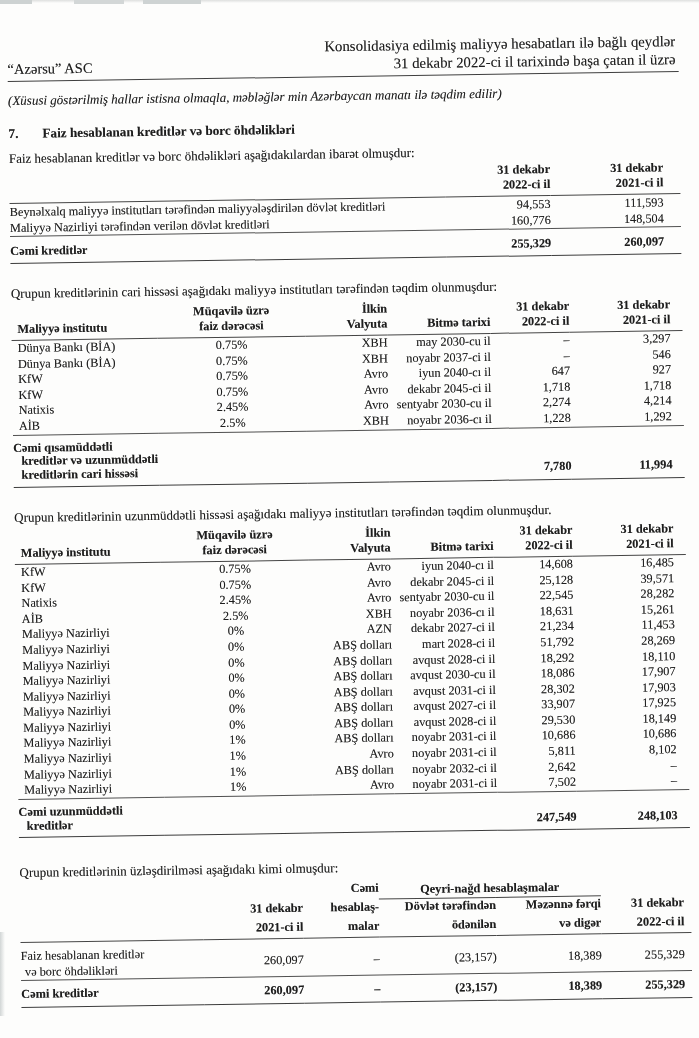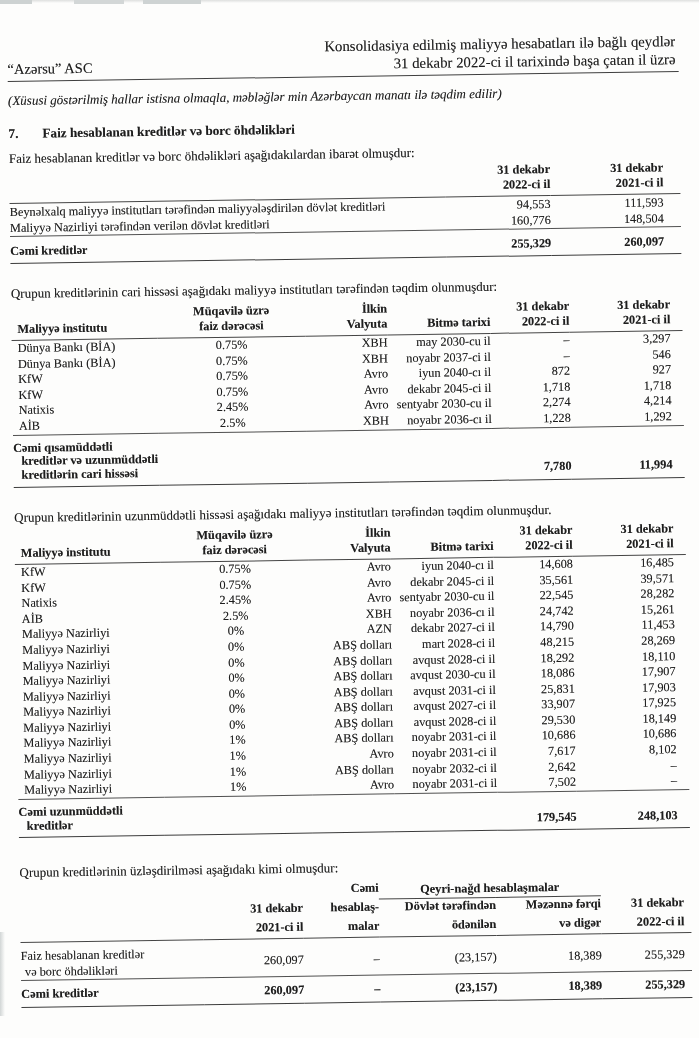--- a/index.html
+++ b/index.html
@@ -193,21 +193,21 @@
             <td class="num">noyabr 2037-ci il</td>
             <td class="num">–</td>
             <td class="num pr12">546</td>
           </tr>
 
           <tr>
             <td style="padding-left:6px;">KfW</td>
             <td class="ctr">0.75%</td>
             <td class="num">Avro</td>
             <td class="num">iyun 2040-cı il</td>
-            <td class="num">872</td>
+            <td class="num">647</td>
             <td class="num pr12">927</td>
           </tr>
 
           <tr>
             <td style="padding-left:6px;">KfW</td>
             <td class="ctr">0.75%</td>
             <td class="num">Avro</td>
             <td class="num">dekabr 2045-ci il</td>
             <td class="num">1,718</td>
             <td class="num pr12">1,718</td>
@@ -286,57 +286,57 @@
             <td class="num">iyun 2040-cı il</td>
             <td class="num">14,608</td>
             <td class="num pr12">16,485</td>
           </tr>
 
           <tr>
             <td style="padding-left:6px;">KfW</td>
             <td class="ctr">0.75%</td>
             <td class="num">Avro</td>
             <td class="num">dekabr 2045-ci il</td>
-            <td class="num">35,561</td>
+            <td class="num">25,128</td>
             <td class="num pr12">39,571</td>
           </tr>
 
           <tr>
             <td style="padding-left:6px;">Natixis</td>
             <td class="ctr">2.45%</td>
             <td class="num">Avro</td>
             <td class="num">sentyabr 2030-cu il</td>
             <td class="num">22,545</td>
             <td class="num pr12">28,282</td>
           </tr>
 
           <tr>
             <td style="padding-left:6px;">AİB</td>
             <td class="ctr">2.5%</td>
             <td class="num">XBH</td>
             <td class="num">noyabr 2036-cı il</td>
-            <td class="num">24,742</td>
+            <td class="num">18,631</td>
             <td class="num pr12">15,261</td>
           </tr>
 
           <tr>
             <td style="padding-left:6px;">Maliyyə Nazirliyi</td>
             <td class="ctr">0%</td>
             <td class="num">AZN</td>
             <td class="num">dekabr 2027-ci il</td>
-            <td class="num">14,790</td>
+            <td class="num">21,234</td>
             <td class="num pr12">11,453</td>
           </tr>
 
           <tr>
             <td style="padding-left:6px;">Maliyyə Nazirliyi</td>
             <td class="ctr">0%</td>
             <td class="num">ABŞ dolları</td>
             <td class="num">mart 2028-ci il</td>
-            <td class="num">48,215</td>
+            <td class="num">51,792</td>
             <td class="num pr12">28,269</td>
           </tr>
 
           <tr>
             <td style="padding-left:6px;">Maliyyə Nazirliyi</td>
             <td class="ctr">0%</td>
             <td class="num">ABŞ dolları</td>
             <td class="num">avqust 2028-ci il</td>
             <td class="num">18,292</td>
             <td class="num pr12">18,110</td>
@@ -349,21 +349,21 @@
             <td class="num">avqust 2030-cu il</td>
             <td class="num">18,086</td>
             <td class="num pr12">17,907</td>
           </tr>
 
           <tr>
             <td style="padding-left:6px;">Maliyyə Nazirliyi</td>
             <td class="ctr">0%</td>
             <td class="num">ABŞ dolları</td>
             <td class="num">avqust 2031-ci il</td>
-            <td class="num">25,831</td>
+            <td class="num">28,302</td>
             <td class="num pr12">17,903</td>
           </tr>
 
           <tr>
             <td style="padding-left:6px;">Maliyyə Nazirliyi</td>
             <td class="ctr">0%</td>
             <td class="num">ABŞ dolları</td>
             <td class="num">avqust 2027-ci il</td>
             <td class="num">33,907</td>
             <td class="num pr12">17,925</td>
@@ -385,21 +385,21 @@
             <td class="num">noyabr 2031-ci il</td>
             <td class="num">10,686</td>
             <td class="num pr12">10,686</td>
           </tr>
 
           <tr>
             <td style="padding-left:6px;">Maliyyə Nazirliyi</td>
             <td class="ctr">1%</td>
             <td class="num">Avro</td>
             <td class="num">noyabr 2031-ci il</td>
-            <td class="num">7,617</td>
+            <td class="num">5,811</td>
             <td class="num pr12">8,102</td>
           </tr>
 
           <tr>
             <td style="padding-left:6px;">Maliyyə Nazirliyi</td>
             <td class="ctr">1%</td>
             <td class="num">ABŞ dolları</td>
             <td class="num">noyabr 2032-ci il</td>
             <td class="num">2,642</td>
             <td class="num pr12">–</td>
@@ -413,21 +413,21 @@
             <td class="num">7,502</td>
             <td class="num pr12">–</td>
           </tr>
         </tbody>
       <tbody>
         <tr class="total-row">
           <td colspan="4" class="lbl-multi">
             <div>Cəmi uzunmüddətli</div>
             <div class="ind">kreditlər</div>
           </td>
-          <td class="num vb10">179,545</td>
+          <td class="num vb10">247,549</td>
           <td class="num pr12 vb10">248,103</td>
         </tr>
       </tbody>
     </table>
 
     <p class="intro i4">Qrupun kreditlərinin üzləşdirilməsi aşağıdakı kimi olmuşdur:</p>
 
     <table class="t4">
       <colgroup>
           <col style="width:183px">

